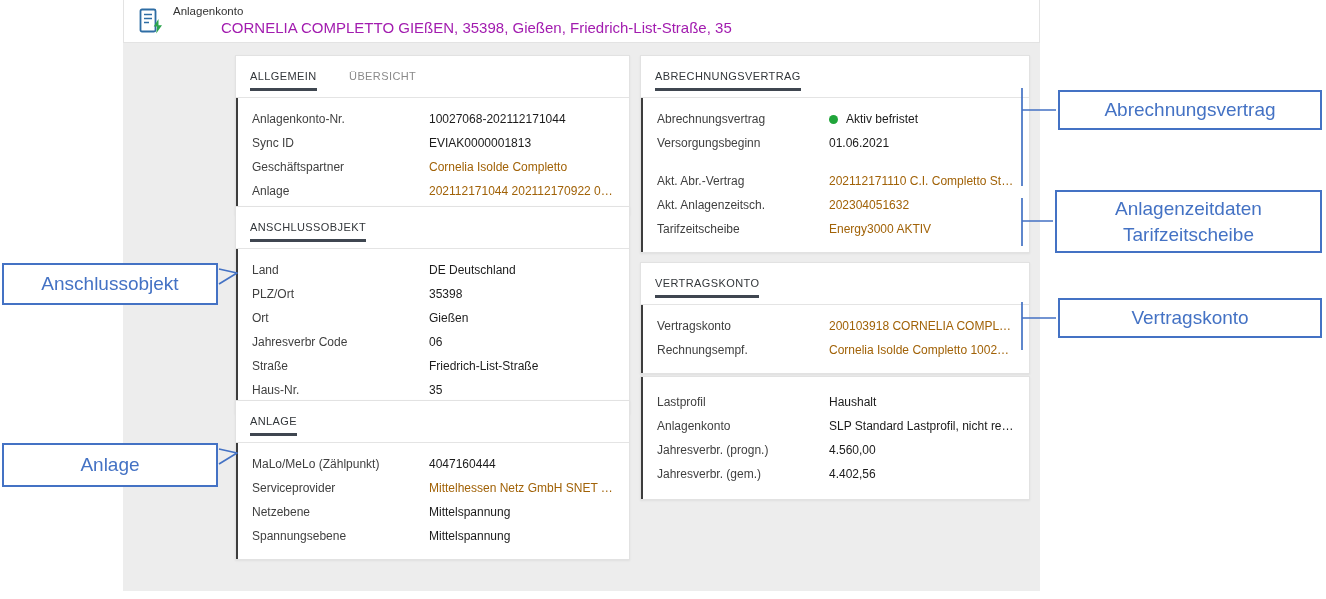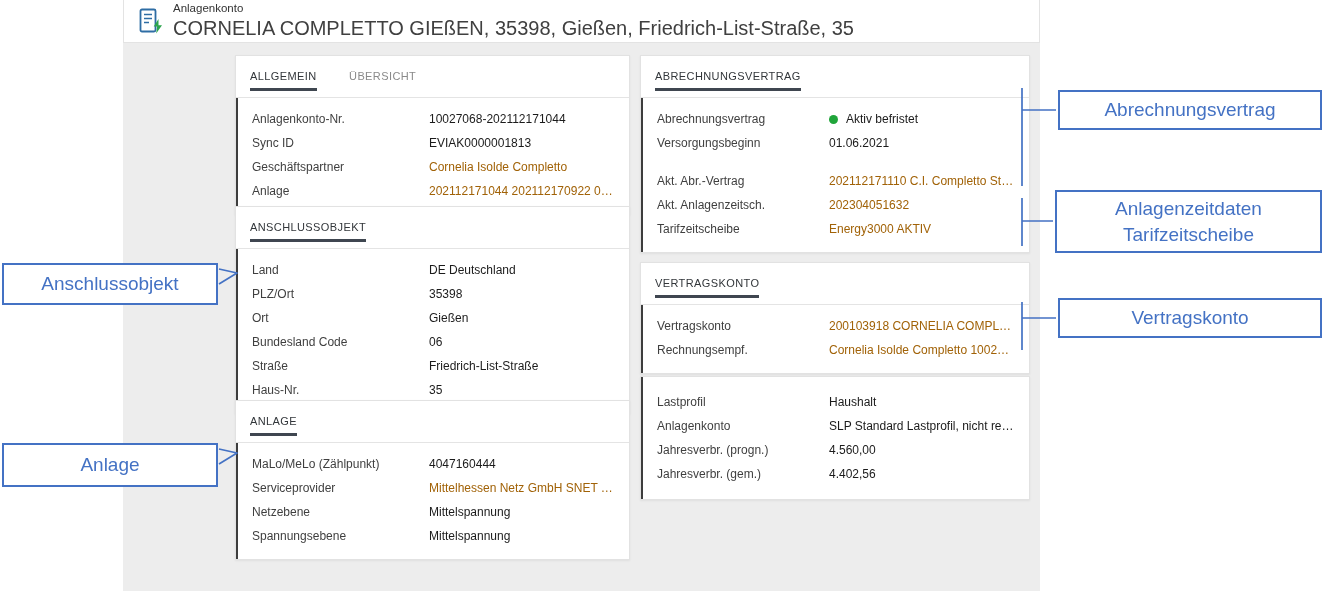--- a/index.html
+++ b/index.html
@@ -10,21 +10,21 @@
 
   
   .header-bar {
     position: absolute; left: 123px; top: 0; width: 917px; height: 43px;
     background: #ffffff; border: 1px solid #e3e3e3; border-top: none;
     display: flex; align-items: center; padding: 0 14px; gap: 10px; z-index: 5;
   }
   .app-icon { display: inline-flex; flex: 0 0 auto; }
   .header-text { display: flex; flex-direction: column; line-height: 1.25; }
   .app-label { font-size: 11.5px; color: #333333; }
-  .page-title { font-size: 20px; color: #404040; }
+  .page-title { font-size: 15px; color: #a21caf; margin-left: 48px; }
 
   
   .main-area {
     position: absolute; left: 123px; top: 43px; width: 917px; height: 548px;
     background: #ededed; z-index: 1;
   }
 
   
   .card {
     position: absolute; background: #ffffff; border: 1px solid #e2e2e2;
@@ -119,21 +119,21 @@
       </div>
       <div class="row">
         <span class="lbl">PLZ/Ort</span>
         <span class="val">35398</span>
       </div>
       <div class="row">
         <span class="lbl">Ort</span>
         <span class="val">Gießen</span>
       </div>
       <div class="row">
-        <span class="lbl">Bundesland Code</span>
+        <span class="lbl">Jahresverbr Code</span>
         <span class="val">06</span>
       </div>
       <div class="row">
         <span class="lbl">Straße</span>
         <span class="val">Friedrich-List-Straße</span>
       </div>
       <div class="row">
         <span class="lbl">Haus-Nr.</span>
         <span class="val">35</span>
       </div>

